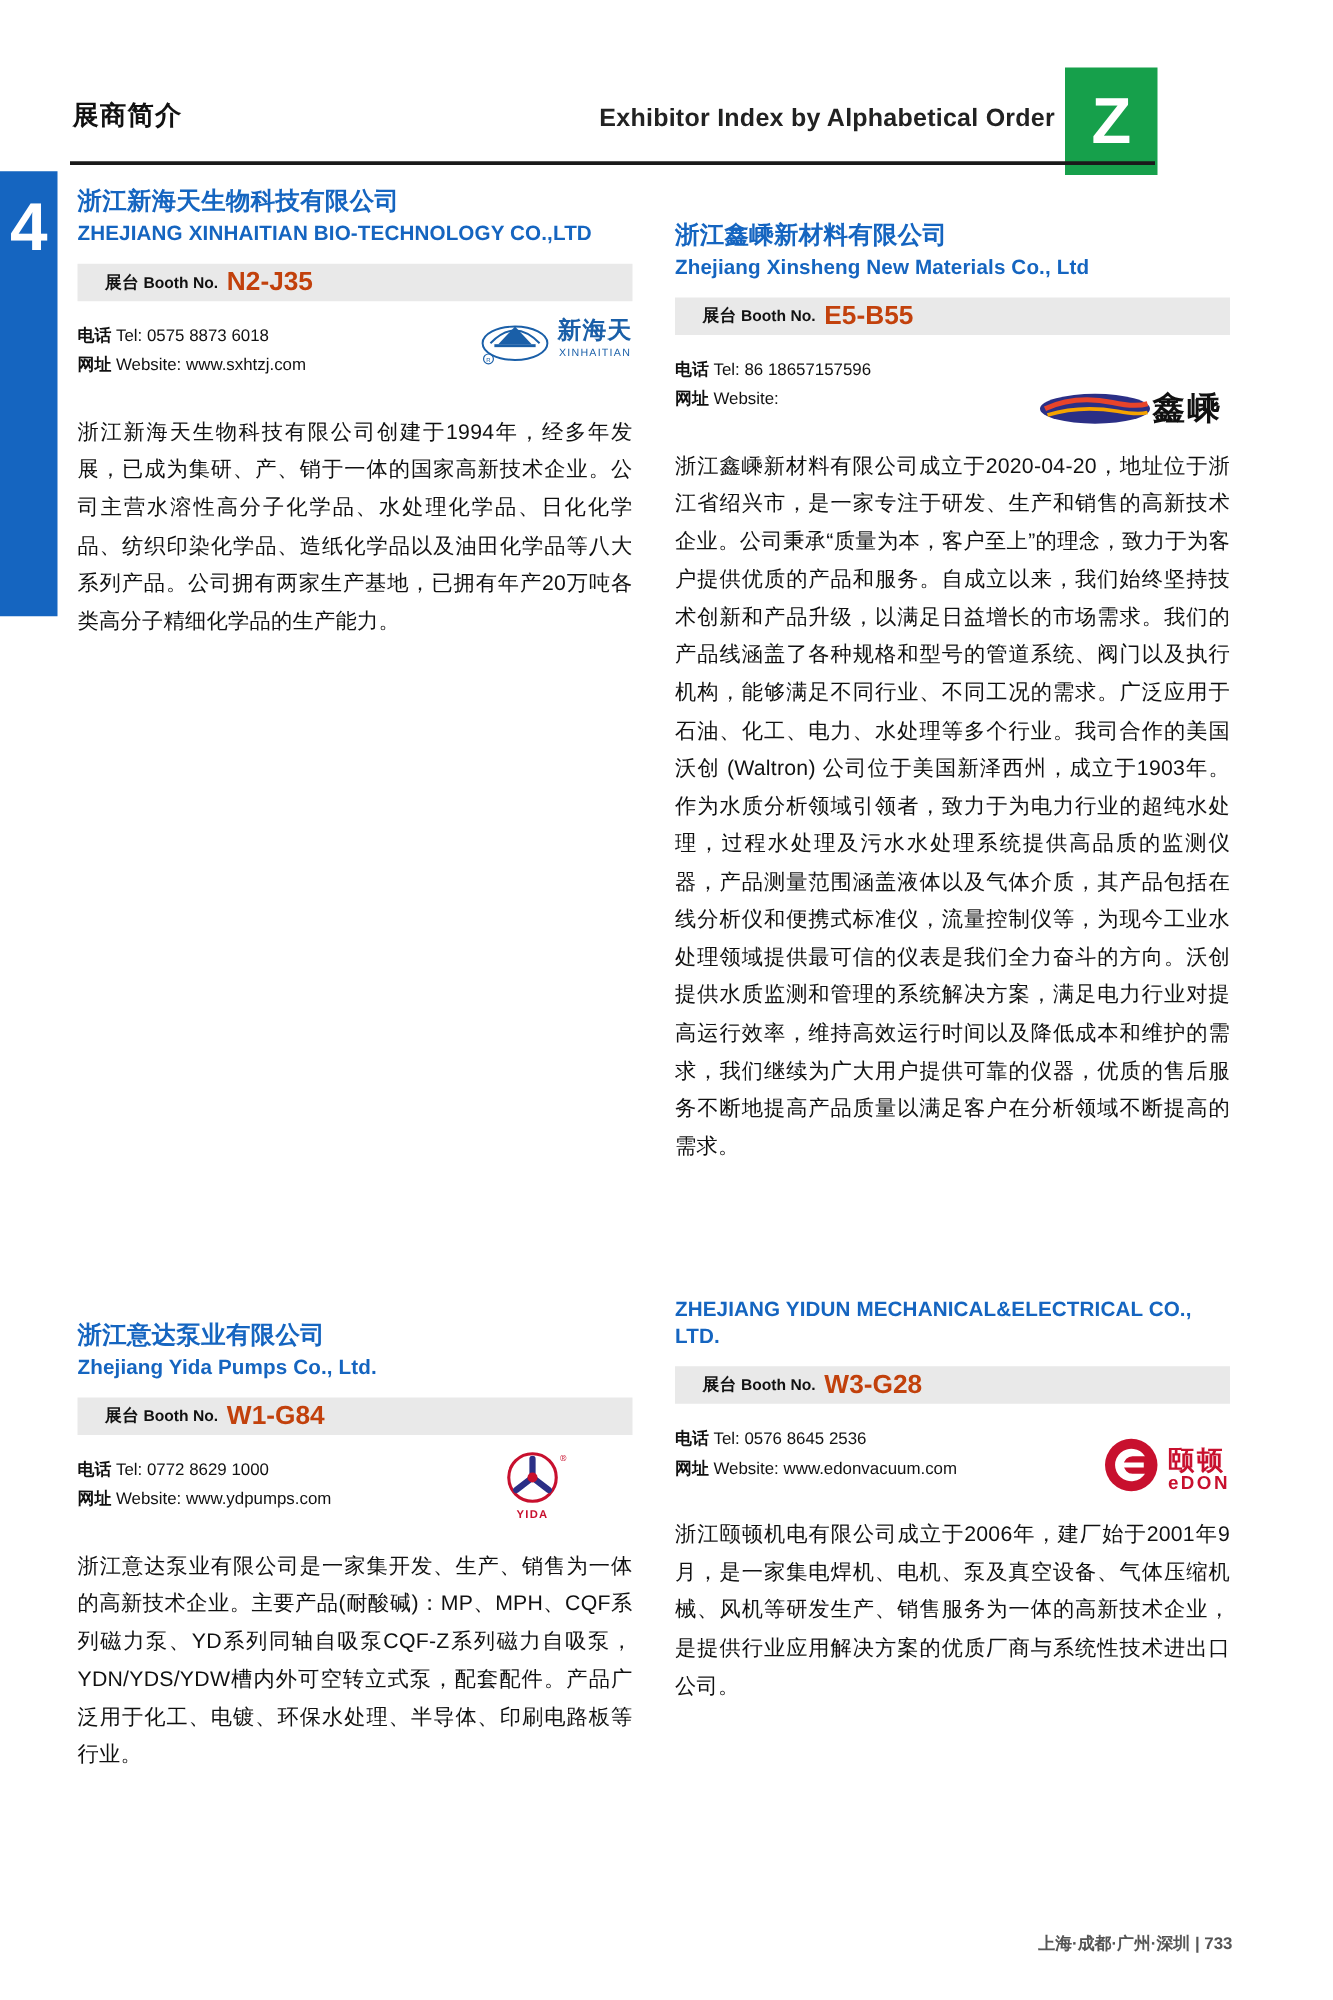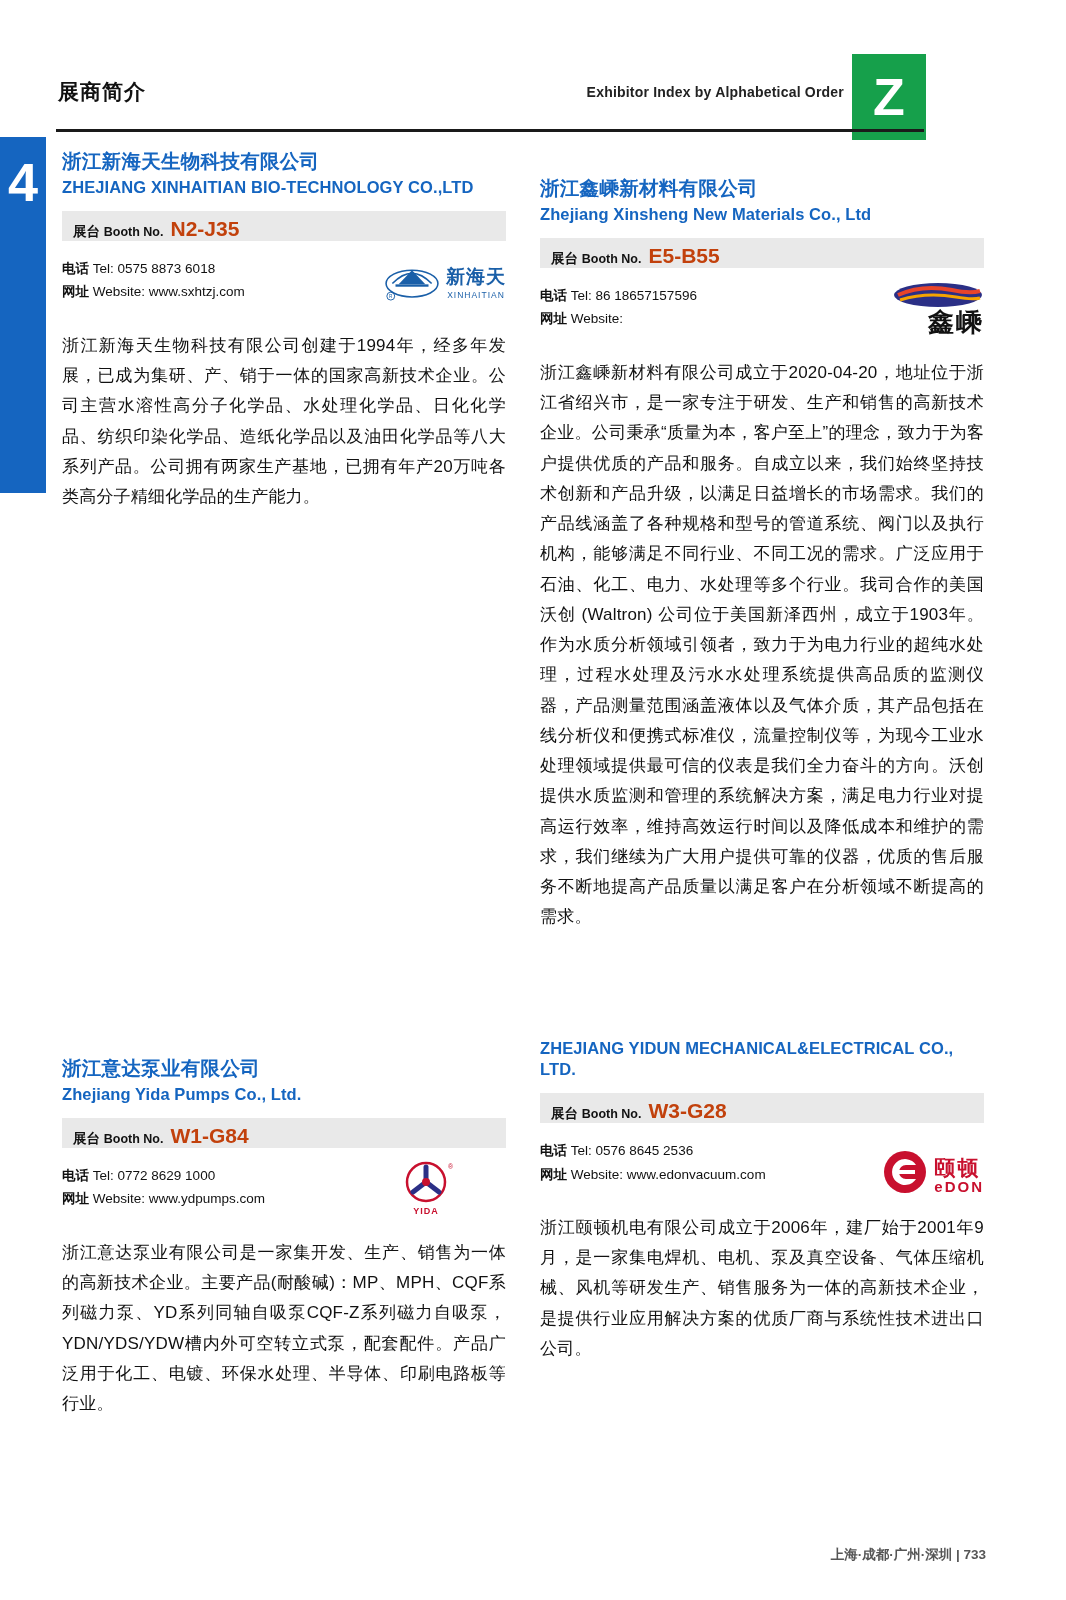--- a/index.html
+++ b/index.html
@@ -38,21 +38,21 @@
     top: 18px;
     font-size: 21px;
     font-weight: bold;
     color: #111;
     letter-spacing: 1px;
   }
   .header-subtitle {
     position: absolute;
     right: 162px;
     top: 24px;
-    font-size: 14px;
+    font-size: 20px;
     font-weight: bold;
     color: #222;
     letter-spacing: 0.2px;
   }
   .header-letter {
     position: absolute;
     right: 80px;
     top: -6px;
     width: 74px;
     height: 86px;
@@ -113,22 +113,22 @@
     line-height: 1.3;
     margin-top: 3px;
     letter-spacing: 0.1px;
   }
 
   .booth-bar {
     margin-top: 12px;
     background: #e9e9e9;
     height: 30px;
     display: flex;
-    align-items: flex-end;
-    padding-left: 11px;
+    align-items: center;
+    padding-left: 22px;
   }
   .booth-label {
     font-size: 13.5px;
     color: #111;
     font-weight: bold;
   }
   .booth-label .lbl-en { font-weight: bold; font-size: 12.5px; }
   .booth-no {
     font-size: 21px;
     font-weight: bold;
@@ -171,30 +171,30 @@
     position: absolute;
     bottom: 36px;
     right: 80px;
     font-size: 13.5px;
     font-weight: bold;
     color: #555;
   }
   .footer .pagenum { color: #555; }
 
   
-  .logo-xht { display: flex; align-items: center; justify-content: flex-end; height: 62px; }
+  .logo-xht { display: flex; align-items: flex-start; justify-content: flex-end; height: 62px; }
   .logo-xht .mark { width: 56px; height: 44px; }
   .logo-xht .txt { margin-left: 6px; text-align: center; }
   .logo-xht .txt .cn {
     font-size: 19px; color: #1a5fa8; font-weight: bold;
     font-family: "Liberation Serif", serif; letter-spacing: 1px;
   }
   .logo-xht .txt .en { font-size: 8.5px; color: #1a5fa8; letter-spacing: 1px; }
 
-  .logo-xs { display:flex; flex-direction: column; align-items: flex-end; justify-content:center; height:62px;}
+  .logo-xs { display:flex; flex-direction: row; align-items: flex-end; justify-content:center; height:62px;}
   .logo-xs .cn { font-size: 26px; font-weight: bold; color: #111; font-family: "Liberation Serif", serif; letter-spacing: 2px; line-height: 1; margin-top:2px;}
 
   .logo-yida { display:flex; flex-direction:column; align-items:center; justify-content:center; height:62px; }
   .logo-yida .en { font-size: 9px; color:#c8102e; font-weight:bold; letter-spacing:1px; margin-top:1px;}
 
   .logo-edon { display:flex; align-items:flex-end; justify-content:flex-end; height:62px; }
   .logo-edon .txt { margin-left:6px; }
   .logo-edon .cn { font-size: 21px; color:#c8102e; font-weight:bold; font-family:"Liberation Serif", serif; letter-spacing:2px; line-height:1.05;}
   .logo-edon .en { font-size: 15px; color:#c8102e; font-weight:bold; letter-spacing:2px; line-height:1.05;}
 </style>

